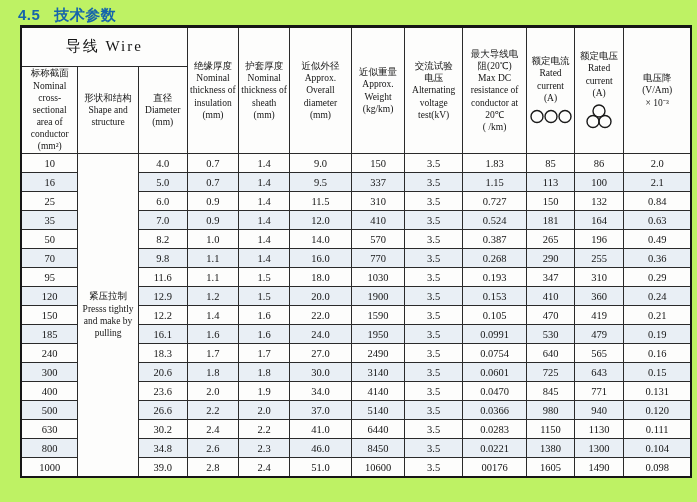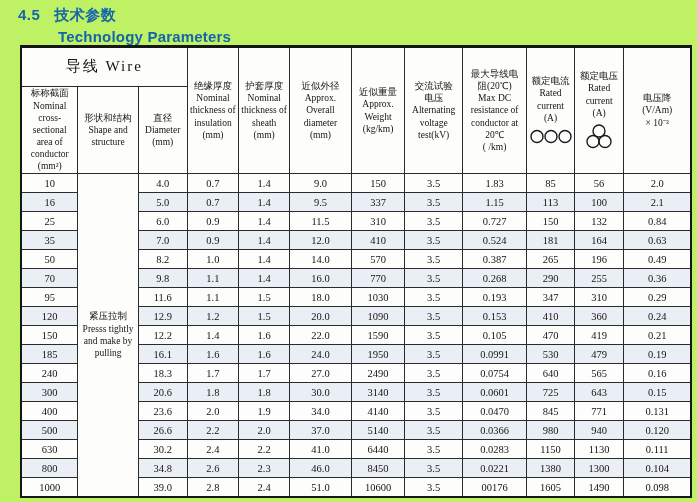--- a/index.html
+++ b/index.html
@@ -49,21 +49,20 @@
 </style>
 </head>
 <body>
 
 <div class="page">
 
   <div class="title-block">
     <div class="h1">
       <span class="num">4.5</span><span>技术参数</span>
     </div>
-    <div class="h2">Technology Parameters</div>
   </div>
 
 
   <table class="params">
     <colgroup>
       <col style="width:8.5%">
         <col style="width:9.0%">
         <col style="width:7.3%">
       <col style="width:7.7%">
         <col style="width:7.6%">
@@ -159,21 +158,21 @@
 and make by
 pulling</td>
           <td>4.0</td>
           <td>0.7</td>
           <td>1.4</td>
           <td>9.0</td>
           <td>150</td>
           <td>3.5</td>
           <td>1.83</td>
           <td>85</td>
-          <td>56</td>
+          <td>86</td>
           <td>2.0</td>
         </tr>
         <tr class="alt">
           <td>16</td>
           <td>5.0</td>
           <td>0.7</td>
           <td>1.4</td>
           <td>9.5</td>
           <td>337</td>
           <td>3.5</td>
@@ -246,21 +245,21 @@
           <td>347</td>
           <td>310</td>
           <td>0.29</td>
         </tr>
         <tr class="alt">
           <td>120</td>
           <td>12.9</td>
           <td>1.2</td>
           <td>1.5</td>
           <td>20.0</td>
-          <td>1090</td>
+          <td>1900</td>
           <td>3.5</td>
           <td>0.153</td>
           <td>410</td>
           <td>360</td>
           <td>0.24</td>
         </tr>
         <tr>
           <td>150</td>
           <td>12.2</td>
           <td>1.4</td>

